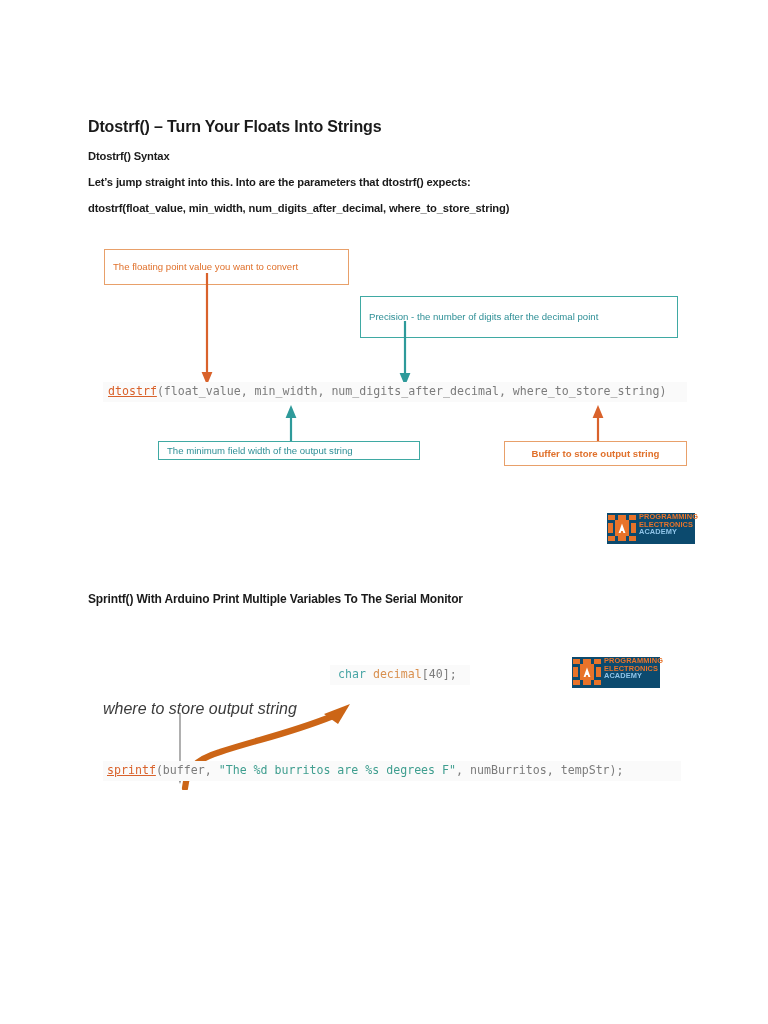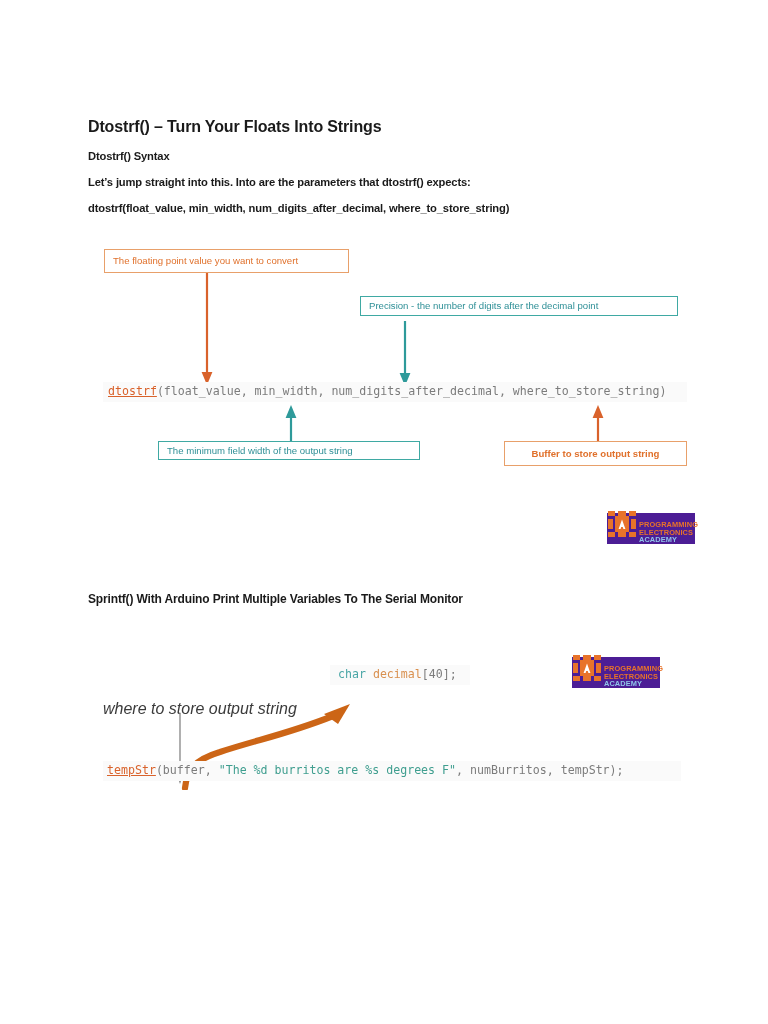--- a/index.html
+++ b/index.html
@@ -115,22 +115,22 @@
     font-style: italic;
     font-size: 16px;
     color: #3b3b3b;
     white-space: nowrap;
   }
 
   
   .logo {
     position: absolute;
     display: flex;
-    align-items: flex-end;
-    background: #4c1d95;
+    align-items: flex-start;
+    background: #0c4a6e;
   }
   .logo-mark {
     position: relative;
     flex: 0 0 auto;
   }
   .logo-text {
     display: flex;
     flex-direction: column;
     justify-content: center;
     margin-left: 2px;
@@ -153,25 +153,25 @@
 
   <div class="prose">
     <p class="heading">Dtostrf() – Turn Your Floats Into Strings</p>
     <p>Dtostrf() Syntax</p>
     <p>Let’s jump straight into this. Into are the parameters that dtostrf() expects:</p>
     <p>dtostrf(float_value, min_width, num_digits_after_decimal, where_to_store_string)</p>
   </div>
 
   <div class="diagram1">
 
-    <div class="callout orange" style="left:9px; top:9px; width:245px; height:24px;">
+    <div class="callout orange" style="left:9px; top:9px; width:245px; height:36px;">
       <span>The floating point value you want to convert</span>
     </div>
 
-    <div class="callout teal" style="left:265px; top:56px; width:318px; height:20px;">
+    <div class="callout teal" style="left:265px; top:56px; width:318px; height:42px;">
       <span>Precision - the number of digits after the decimal point</span>
     </div>
 
     <svg class="arrow" style="left:104px; top:33px;" width="16" height="115" viewBox="0 0 16 115">
       <line x1="8" y1="0" x2="8" y2="100" stroke="#d9622b" stroke-width="2.2"></line>
       <polygon points="8,112 2.6,99 13.4,99" fill="#d9622b"></polygon>
     </svg>
 
     <svg class="arrow" style="left:302px; top:81px;" width="16" height="68" viewBox="0 0 16 68">
       <line x1="8" y1="0" x2="8" y2="53" stroke="#2e9a9a" stroke-width="2.2"></line>
@@ -237,21 +237,21 @@
       <line x1="7" y1="0" x2="7" y2="63" stroke="#8e8e8e" stroke-width="1.4"></line>
       <polygon points="7,71 3.4,61 10.6,61" fill="#8e8e8e"></polygon>
     </svg>
 
     <svg class="arrow" style="left:78px; top:35px;" width="230" height="100" viewBox="0 0 230 100">
       <path d="M7,98 C9,80 16,70 42,62 C78,50 110,44 155,26" stroke="#cc6516" stroke-width="6.2" fill="none" stroke-linecap="round"></path>
       <polygon points="172,14 146,24 160,34" fill="#cc6516"></polygon>
     </svg>
 
     <div class="codebg" style="left:3px; top:106px; width:578px; height:20px;"></div>
-    <div class="codeline" style="left:7px; top:110px;"><span class="tok-fn">tempStr</span><span class="tok-plain">(buffer, </span><span class="tok-str">"The %d burritos are %s degrees F"</span><span class="tok-plain">, numBurritos, tempStr);</span></div>
+    <div class="codeline" style="left:7px; top:110px;"><span class="tok-fn">sprintf</span><span class="tok-plain">(buffer, </span><span class="tok-str">"The %d burritos are %s degrees F"</span><span class="tok-plain">, numBurritos, tempStr);</span></div>
   </div>
 
   <div class="logo" style="left:572px; top:657px; width:88px; height:31px;">
     <div class="logo-mark" style="width:30px;">
       <svg width="30" height="31" viewBox="0 0 30 31">
         <g fill="#e8732a">
           <rect x="1" y="2" width="7" height="5"></rect>
           <rect x="11" y="2" width="8" height="5"></rect>
           <rect x="22" y="2" width="7" height="5"></rect>
           <rect x="1" y="10" width="5" height="10"></rect>

